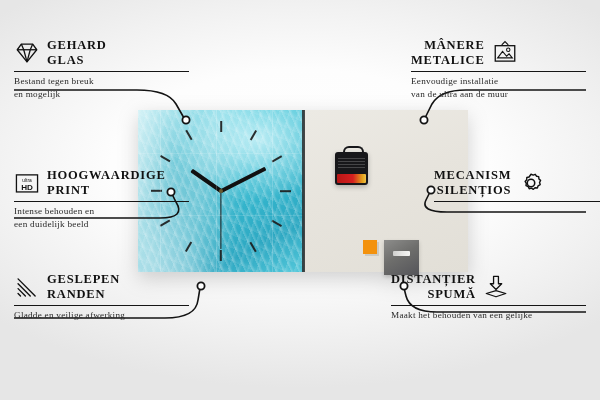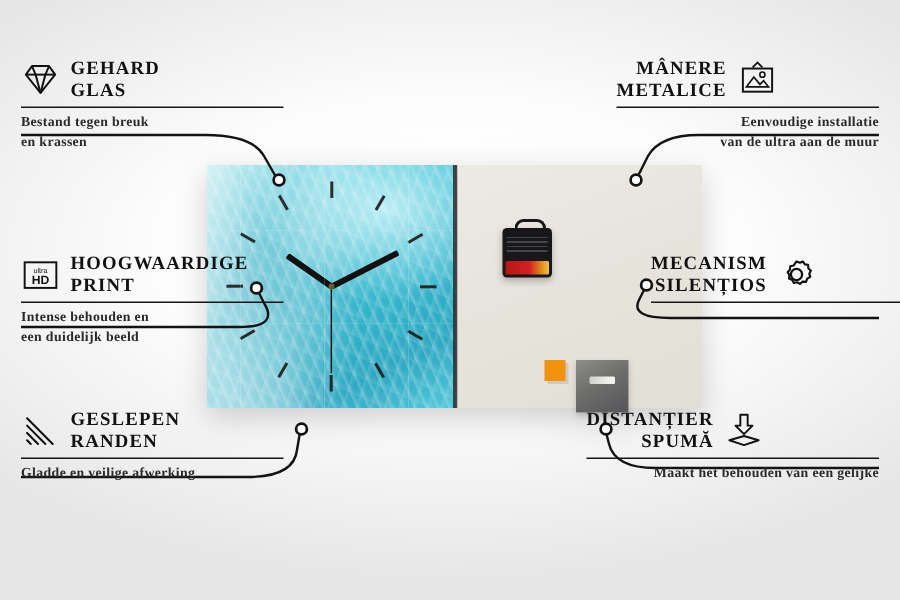--- a/index.html
+++ b/index.html
@@ -79,22 +79,22 @@
     box-shadow:2px 2px 0 rgba(0,0,0,.10);
   }
 
   
   .feature{position:absolute;width:175px;}
   .feature .head{display:flex;align-items:center;gap:7px;}
   .feature.right .head{}
   .ttl{font-size:12.5px;letter-spacing:.8px;line-height:1.18;color:#111;font-weight:700;text-transform:uppercase;}
   .feature.right .ttl{text-align:right;}
   .rule{height:1.4px;background:#151515;margin:3px 0 3px;}
-  .desc{font-size:9.2px;line-height:1.45;color:#2a2a2a;letter-spacing:.25px;font-weight:bold;}
-  .feature.right .desc{text-align:right;}
+  .desc{font-size:9.2px;line-height:1.45;color:#2a2a2a;letter-spacing:.25px;}
+  .feature.right .desc{}
   .ico{width:26px;height:26px;flex:0 0 26px;display:block;}
 
   .lines{position:absolute;inset:0;pointer-events:none;}
 </style>
 </head>
 <body>
 
 <div class="stage">
 
   <div class="product">
@@ -162,21 +162,21 @@
         </g>
       </svg>
       <div class="ttl">
         <div>GEHARD</div>
         <div>GLAS</div>
       </div>
     </div>
     <div class="rule"></div>
     <div class="desc">
       <div>Bestand tegen breuk</div>
-      <div>en krassen</div>
+      <div>en mogelijk</div>
     </div>
   </div>
 
   <div class="feature left" style="left:14px;top:168px;">
     <div class="head">
       <svg class="ico" viewBox="0 0 32 32">
         <rect x="3" y="6" width="26" height="21" fill="none" stroke="#111" stroke-width="1.6"></rect>
         <text x="16" y="14.5" font-family="Liberation Sans, sans-serif" font-size="6" text-anchor="middle" fill="#111" id="ico-ultra">ultra</text>
         <text x="16" y="24" font-family="Liberation Sans, sans-serif" font-size="10" font-weight="bold" text-anchor="middle" fill="#111" id="ico-hd">HD</text>
       </svg>

